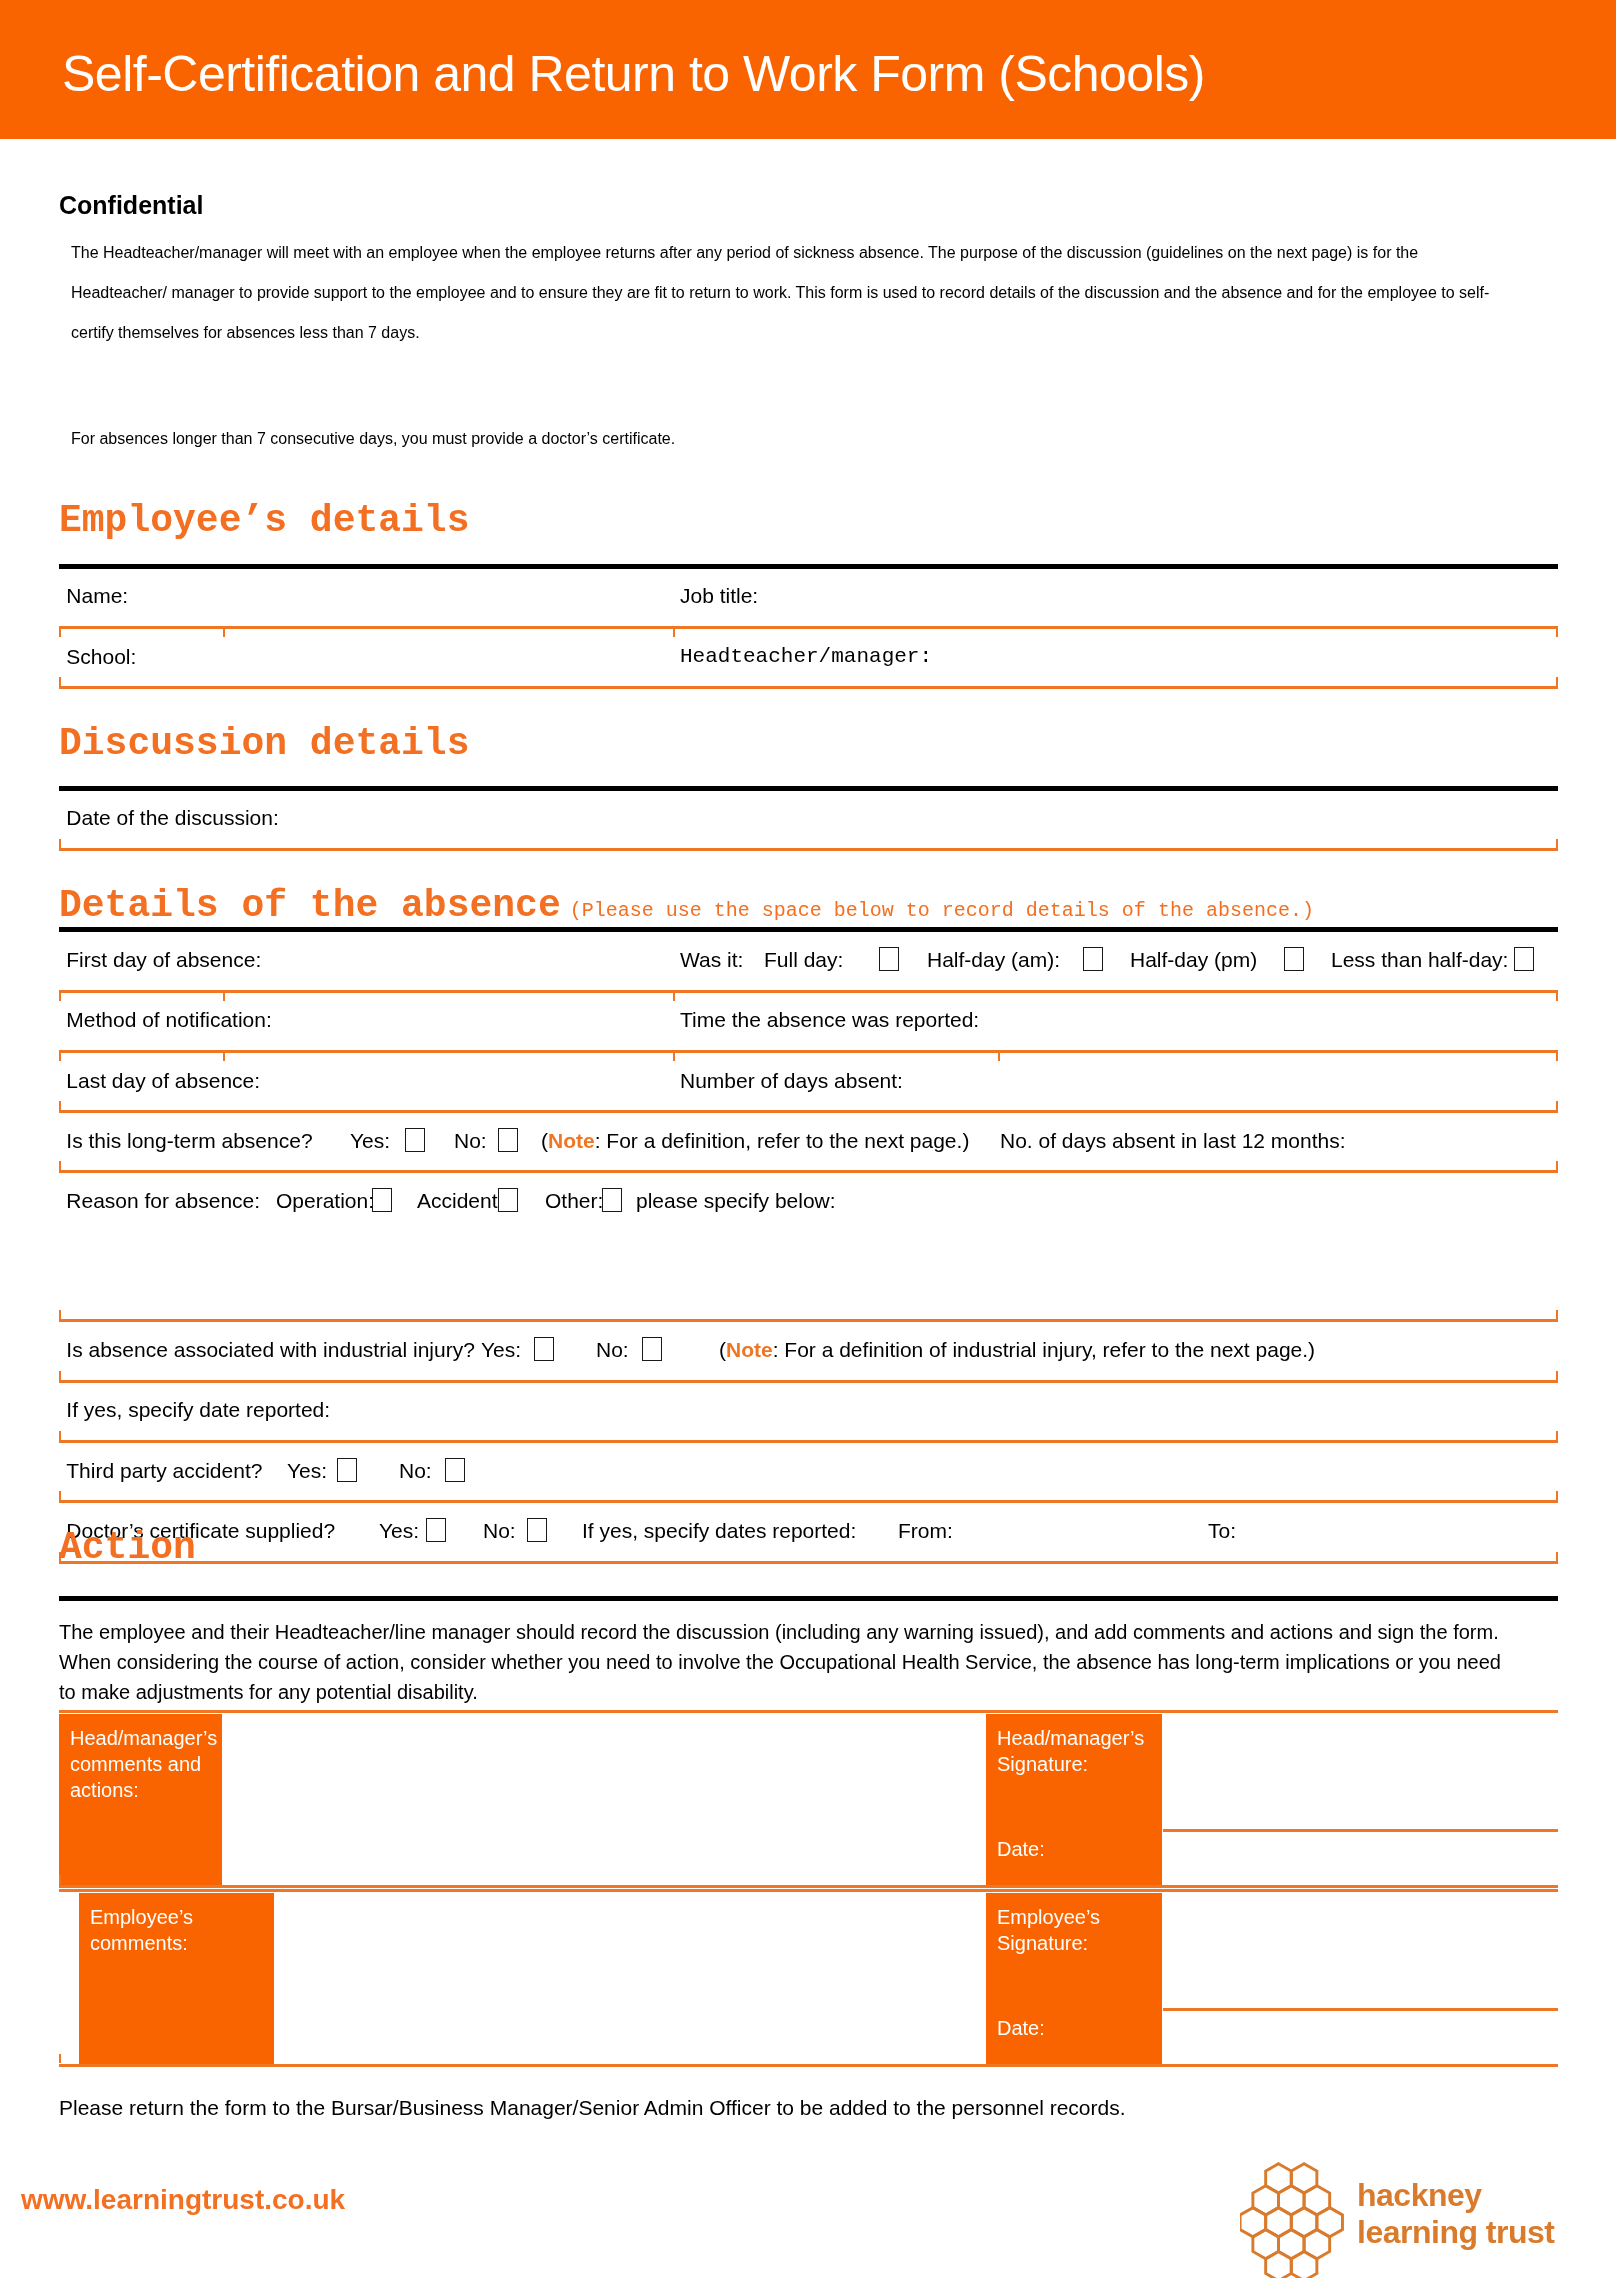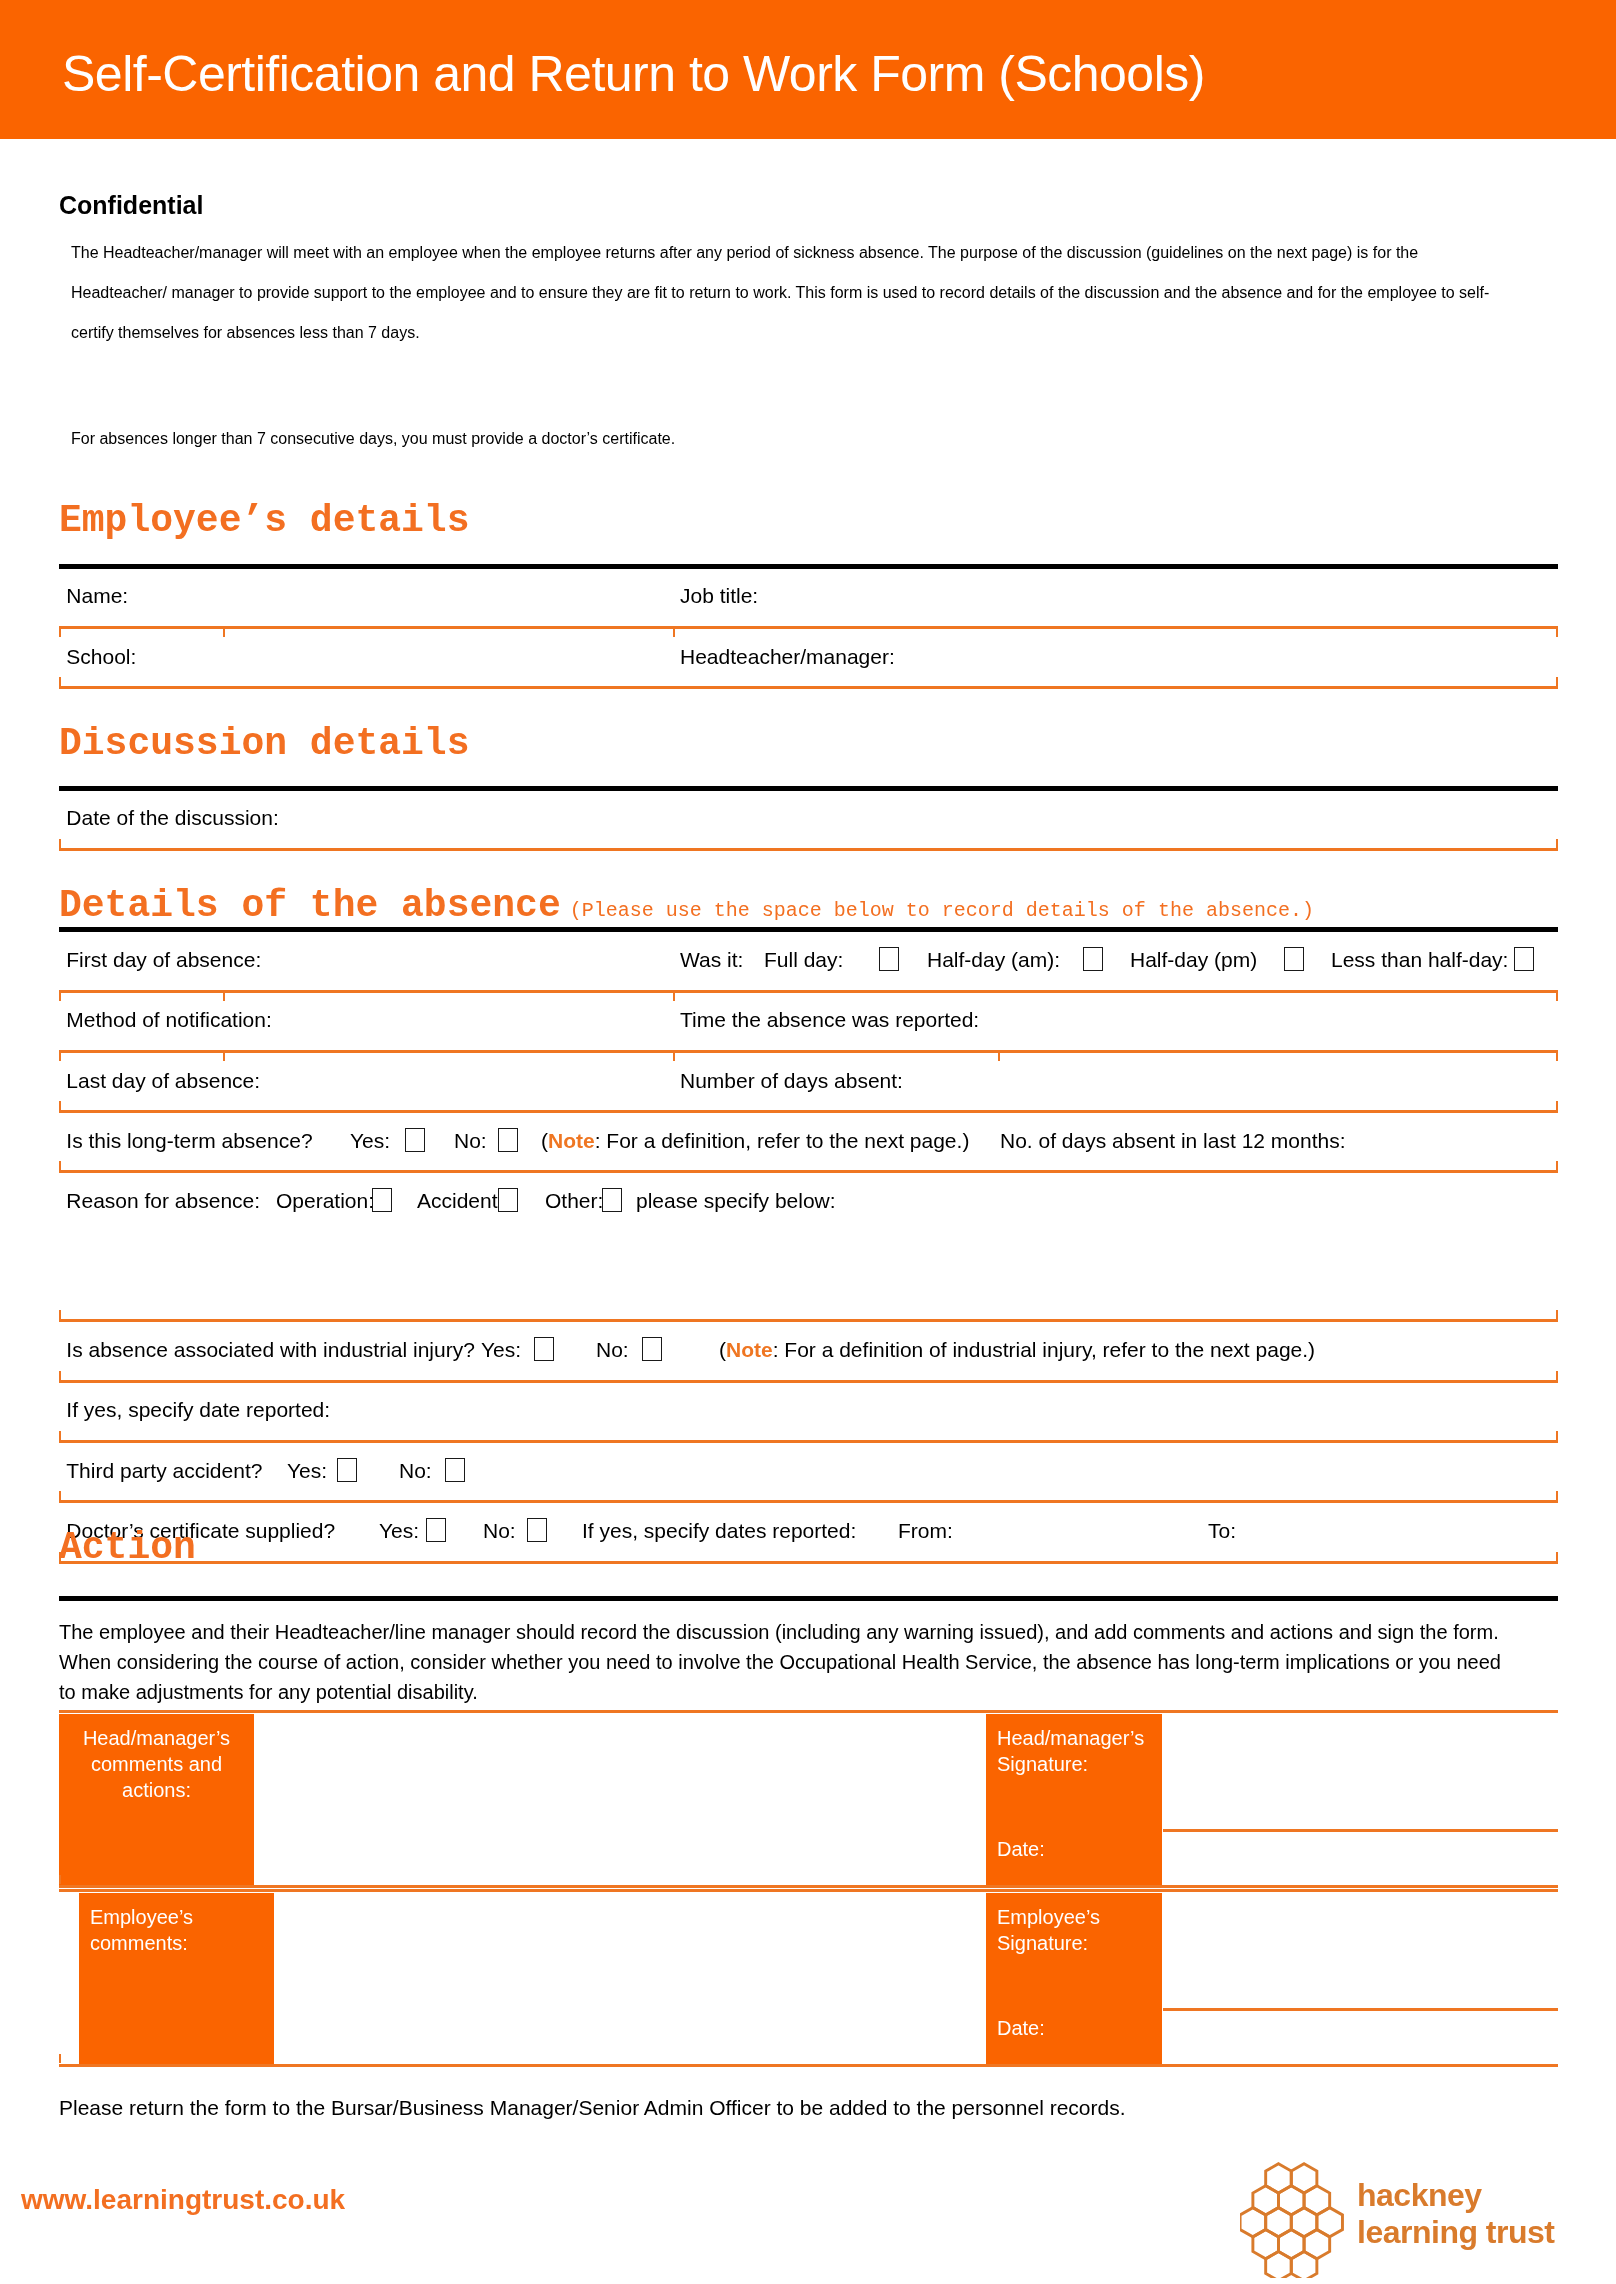--- a/index.html
+++ b/index.html
@@ -246,21 +246,21 @@
       <span class="cell" style="left:621px;">Job title:</span>
     </div>
     <div class="rule-orange" style="top:626px;"></div>
     <div class="tick" style="left:0px; top:626px;"></div>
     <div class="tick" style="left:164px; top:626px;"></div>
     <div class="tick" style="left:614px; top:626px;"></div>
     <div class="tick" style="left:1497px; top:626px;"></div>
 
     <div class="row" style="top:629px;">
       <span class="cell" style="left:7.3px;">School:</span>
-      <span class="cell" style="left:621px;">Headteacher/manager:</span>
+      <span class="cell" style="left:621px;font-family:Liberation Mono, monospace;">Headteacher/manager:</span>
     </div>
     <div class="rule-orange" style="top:686px;"></div>
     <div class="tick-up" style="left:0px; top:677px;"></div>
     <div class="tick-up" style="left:1497px; top:677px;"></div>
 
     <div class="section-head" style="top:722px;">
       <div class="heading">Discussion details</div>
     </div>
     <div class="rule-black" style="top:786px;"></div>
 
@@ -388,21 +388,21 @@
 
     <div class="section-head" style="top:1526px;">
       <div class="heading">Action</div>
     </div>
     <div class="rule-black" style="top:1596px;"></div>
 
     <div class="action-para" style="top:1617px;">The employee and their Headteacher/line manager should record the discussion (including any warning issued), and add comments and actions and sign the form. When considering the course of action, consider whether you need to involve the Occupational Health Service, the absence has long-term implications or you need to make adjustments for any potential disability.</div>
 
     <div class="ctable" style="top:1710px;">
       <div class="hline" style="top:0px;"></div>
-      <div class="label-block" style="left:0px; top:3.7px; width:195px; height:171px;text-align:center;">Head/manager’s comments and actions:</div>
+      <div class="label-block" style="left:0px; top:3.7px; width:163px; height:171px;">Head/manager’s comments and actions:</div>
       <div class="label-block" style="left:927px; top:3.7px; width:176px; height:171px;">Head/manager’s Signature:</div>
       <div class="sig-line" style="left:1104px; top:119px; width:395px;"></div>
       <div class="label-block" style="left:927px; top:120px; width:176px; height:55px; padding-top:7.3px;">Date:</div>
       <div class="hline" style="top:175px;"></div>
       <div class="tick-up" style="left:0px; top:165px;"></div>
     </div>
 
     <div class="ctable" style="top:1889px;">
       <div class="hline" style="top:0px;"></div>
       <div class="label-block" style="left:0px; top:3.7px; width:195px; height:171px;margin-left:20px;">Employee’s comments:</div>

